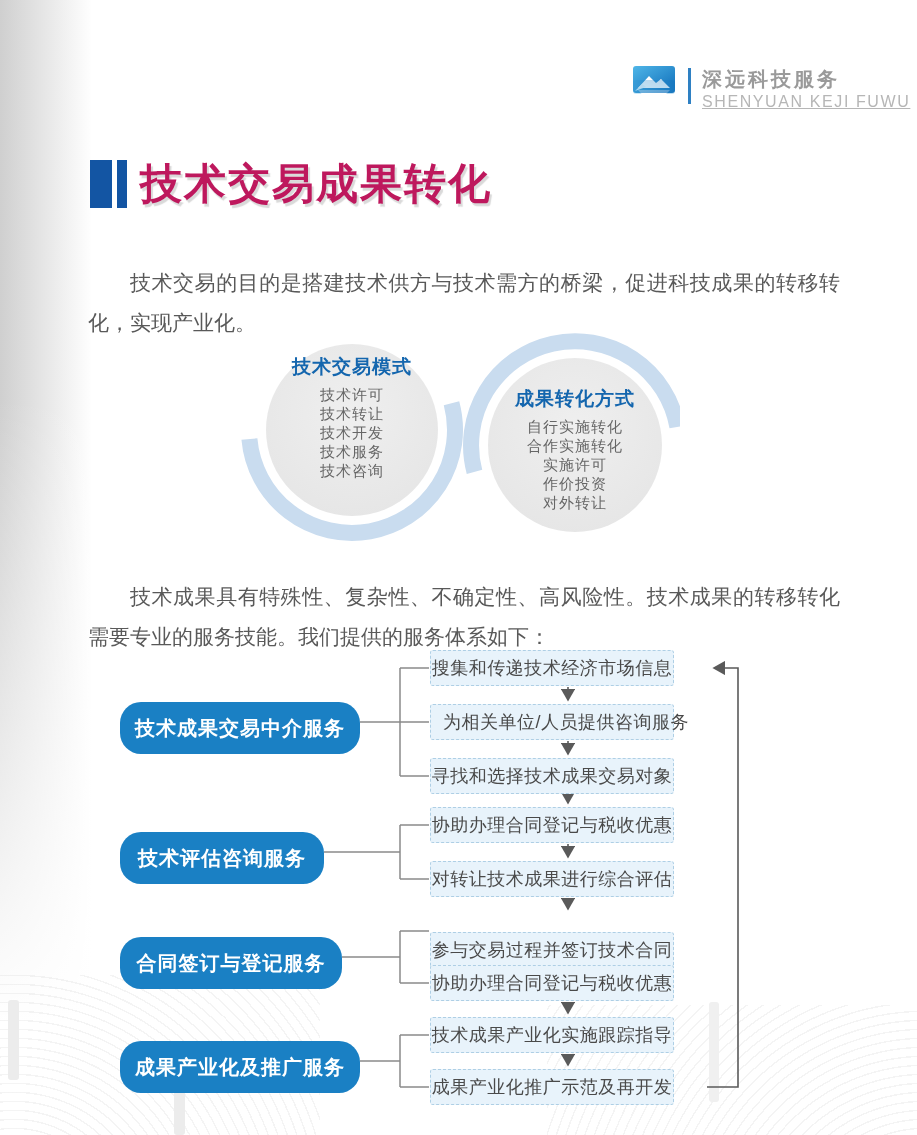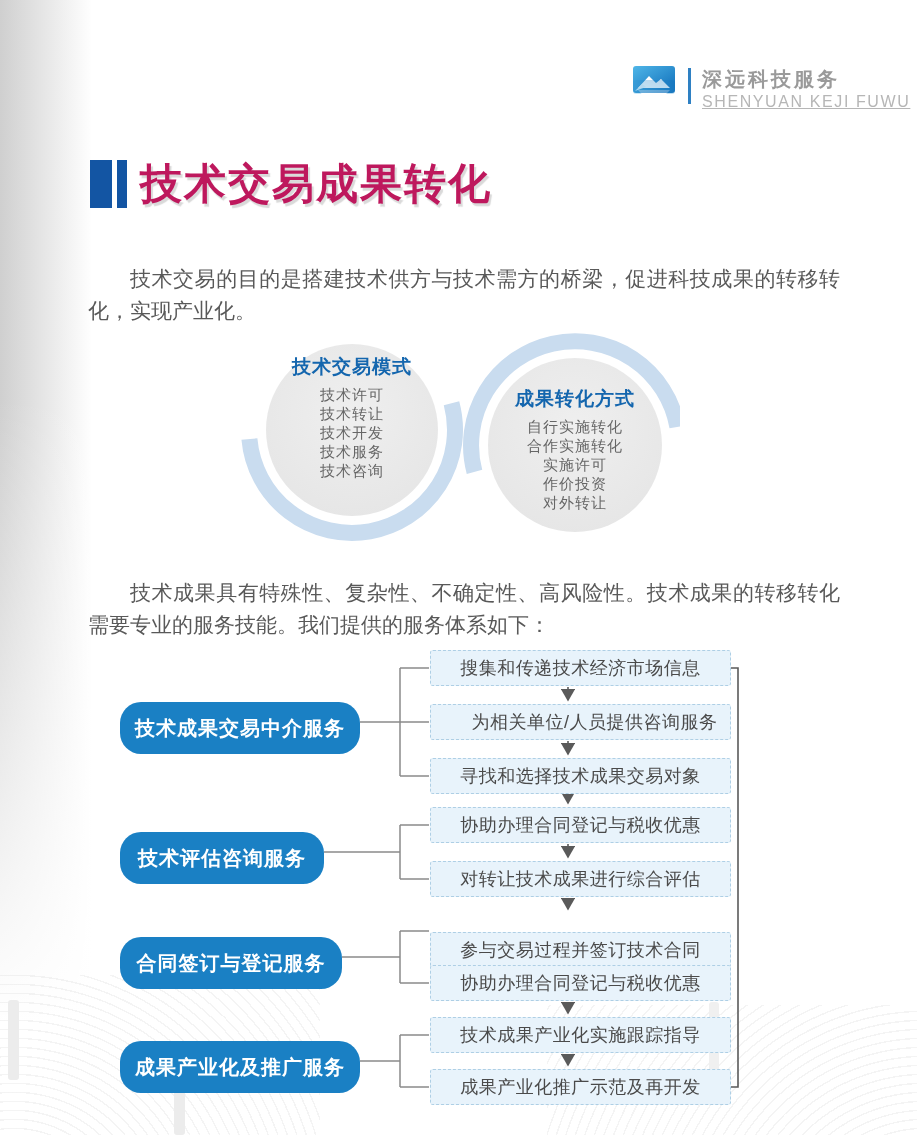--- a/index.html
+++ b/index.html
@@ -43,21 +43,21 @@
 
   
   .title-row{position:absolute;left:90px;top:156px;display:flex;align-items:center;}
   .tick-wide{width:22px;height:48px;background:#1355A3;}
   .tick-thin{width:10px;height:48px;background:#1355A3;margin-left:5px;}
   .page-title{margin:0 0 0 13px;font-size:42px;font-weight:bold;color:#be185d;
     letter-spacing:2px;white-space:nowrap;
     text-shadow:2px 3px 1px rgba(170,170,170,.45);}
 
   
-  .para{position:absolute;left:88px;width:752px;font-size:21px;line-height:32px;
+  .para{position:absolute;left:88px;width:752px;font-size:21px;line-height:40px;
     color:#595959;text-indent:2em;text-align:justify;}
   .para-1{top:242px;}
   .para-2{top:556px;}
 
   
   .circles-svg{position:absolute;left:230px;top:325px;}
   .circle-text{position:absolute;display:flex;flex-direction:column;align-items:center;text-align:center;}
   .circle-text-left{left:252px;top:354px;width:200px;}
   .circle-text-right{left:475px;top:386px;width:200px;}
   .circle-title{font-size:19px;font-weight:bold;color:#1466AE;margin-bottom:5px;letter-spacing:1px;}
@@ -65,21 +65,21 @@
 
   
   .connector-svg{position:absolute;left:0;top:0;pointer-events:none;}
   .svc-btn{position:absolute;left:120px;height:52px;border-radius:21px;
     background:#1A80C4;color:#fff;font-size:20px;font-weight:bold;letter-spacing:1px;
     display:flex;align-items:center;justify-content:center;white-space:nowrap;}
   .btn-1{top:702px;width:240px;}
   .btn-2{top:832px;width:204px;}
   .btn-3{top:937px;width:222px;}
   .btn-4{top:1041px;width:240px;}
-  .step-box{position:absolute;left:430px;width:301px;height:36px;
+  .step-box{position:absolute;left:430px;width:244px;height:36px;
     background:#E8F3FB;border:1px dashed #AECFE5;border-radius:3px;box-sizing:border-box;
     color:#4a4a4a;font-size:18px;letter-spacing:.5px;
     display:flex;align-items:center;justify-content:center;white-space:nowrap;}
   .box-1{top:650px;} .box-2{top:704px;padding-left:28px;} .box-3{top:758px;}
   .box-4{top:807px;} .box-5{top:861px;}
   .box-6{top:932px;} .box-7{top:965px;}
   .box-8{top:1017px;} .box-9{top:1069px;}
 </style>
 </head>
 <body>

